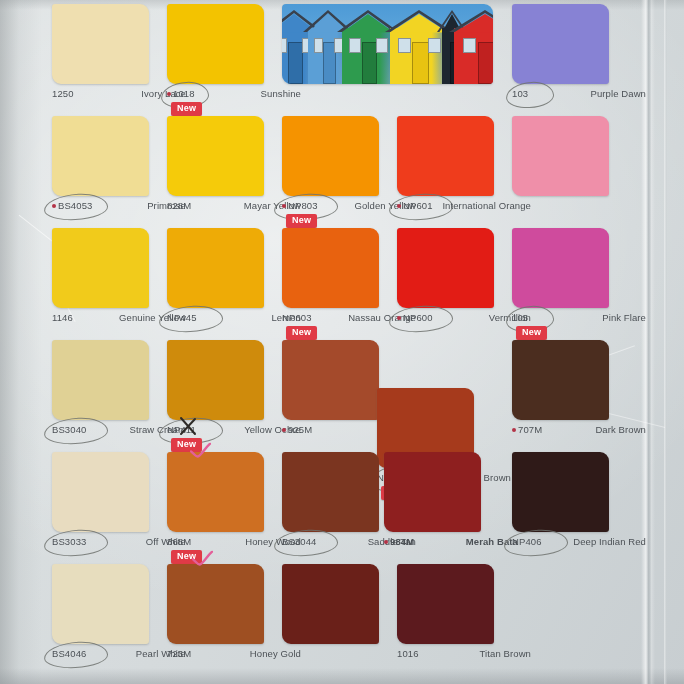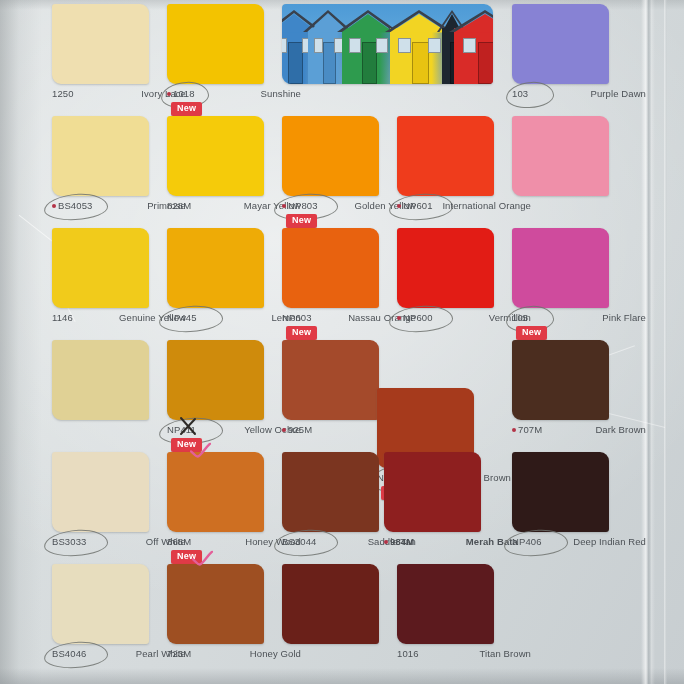--- a/index.html
+++ b/index.html
@@ -352,20 +352,25 @@
             <div class="pen-circle" style="width: 46px; left: -6px;"></div>
             <div class="code">105</div>
             <div class="name">Pink Flare</div>
           </div>
           <div class="new-badge" style="left: 14px; top: 98px;">New</div>
         </div>
       </div>
       <div class="row" style="top: 336px;">
         <div class="cell" style="left: 0px;">
           <div class="swatch" title="Straw Cream" style="background: rgb(224, 209, 149);"></div>
+          <div class="labels">
+            <div class="pen-circle"></div>
+            <div class="code">BS3040</div>
+            <div class="name">Straw Cream</div>
+          </div>
         </div>
         <div class="cell" style="left: 115px;">
           <div class="swatch" title="Yellow Ochre" style="background: rgb(207, 139, 12);"></div>
           <div class="labels">
             <div class="pen-circle"></div>
             <div class="code">NP411</div>
             <div class="name">Yellow Ochre</div>
           </div>
           <div class="new-badge" style="left: 14px; top: 98px;">New</div>
         </div>

